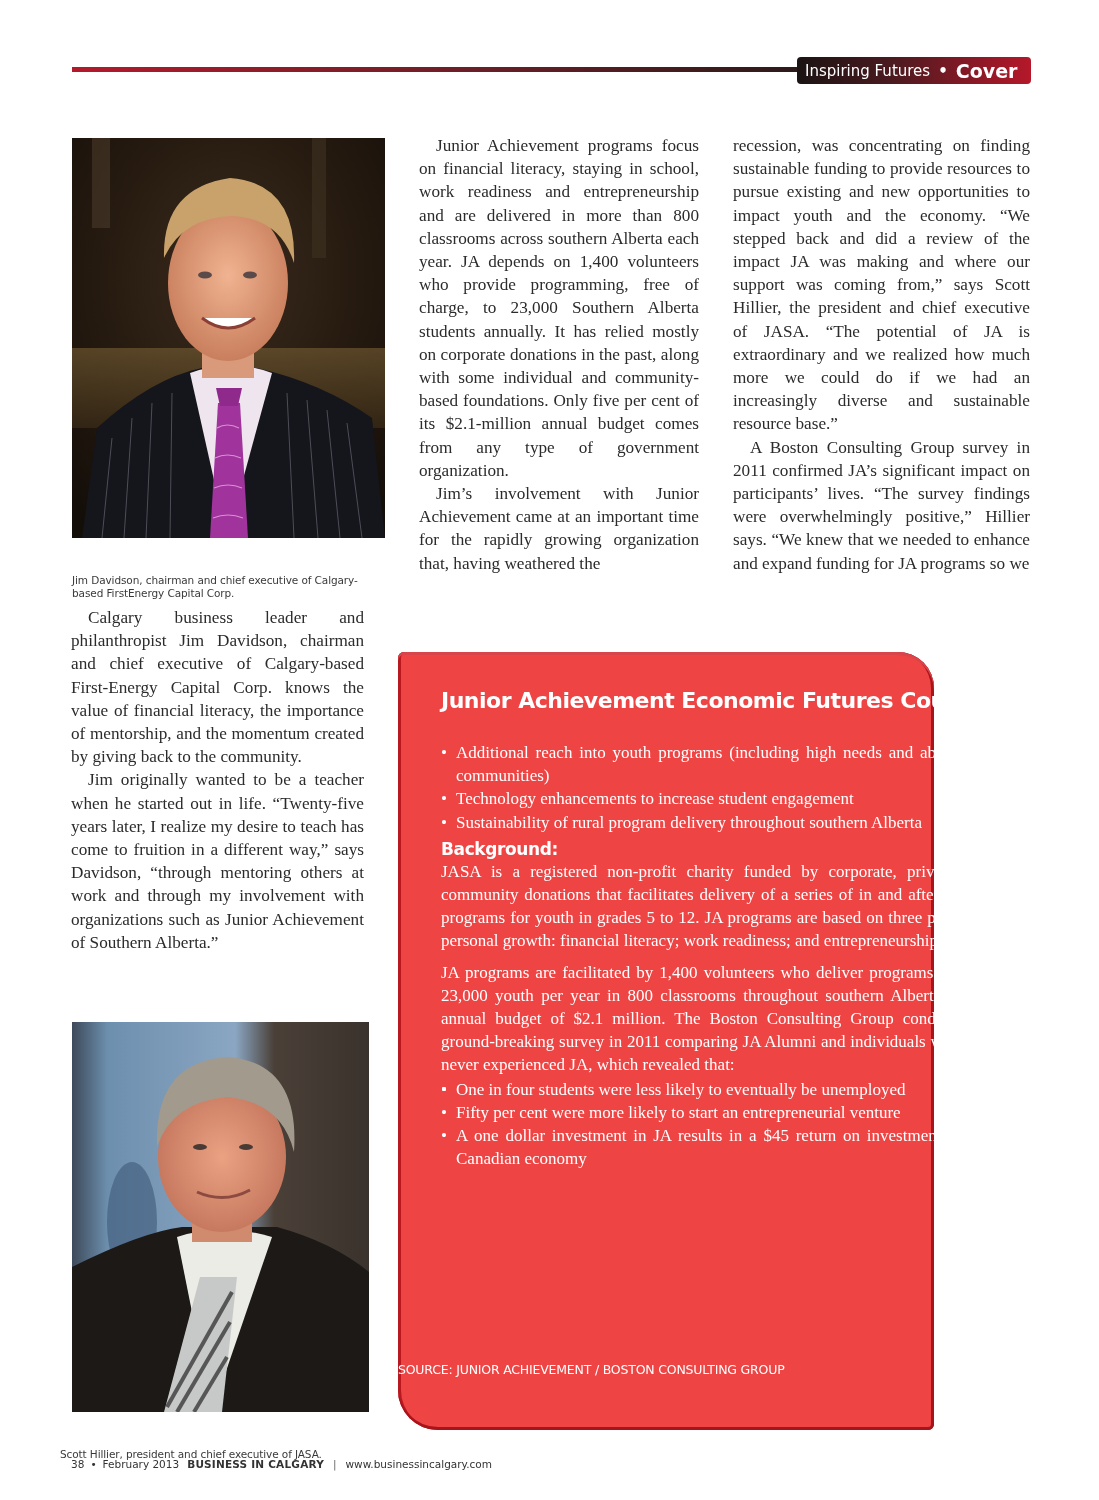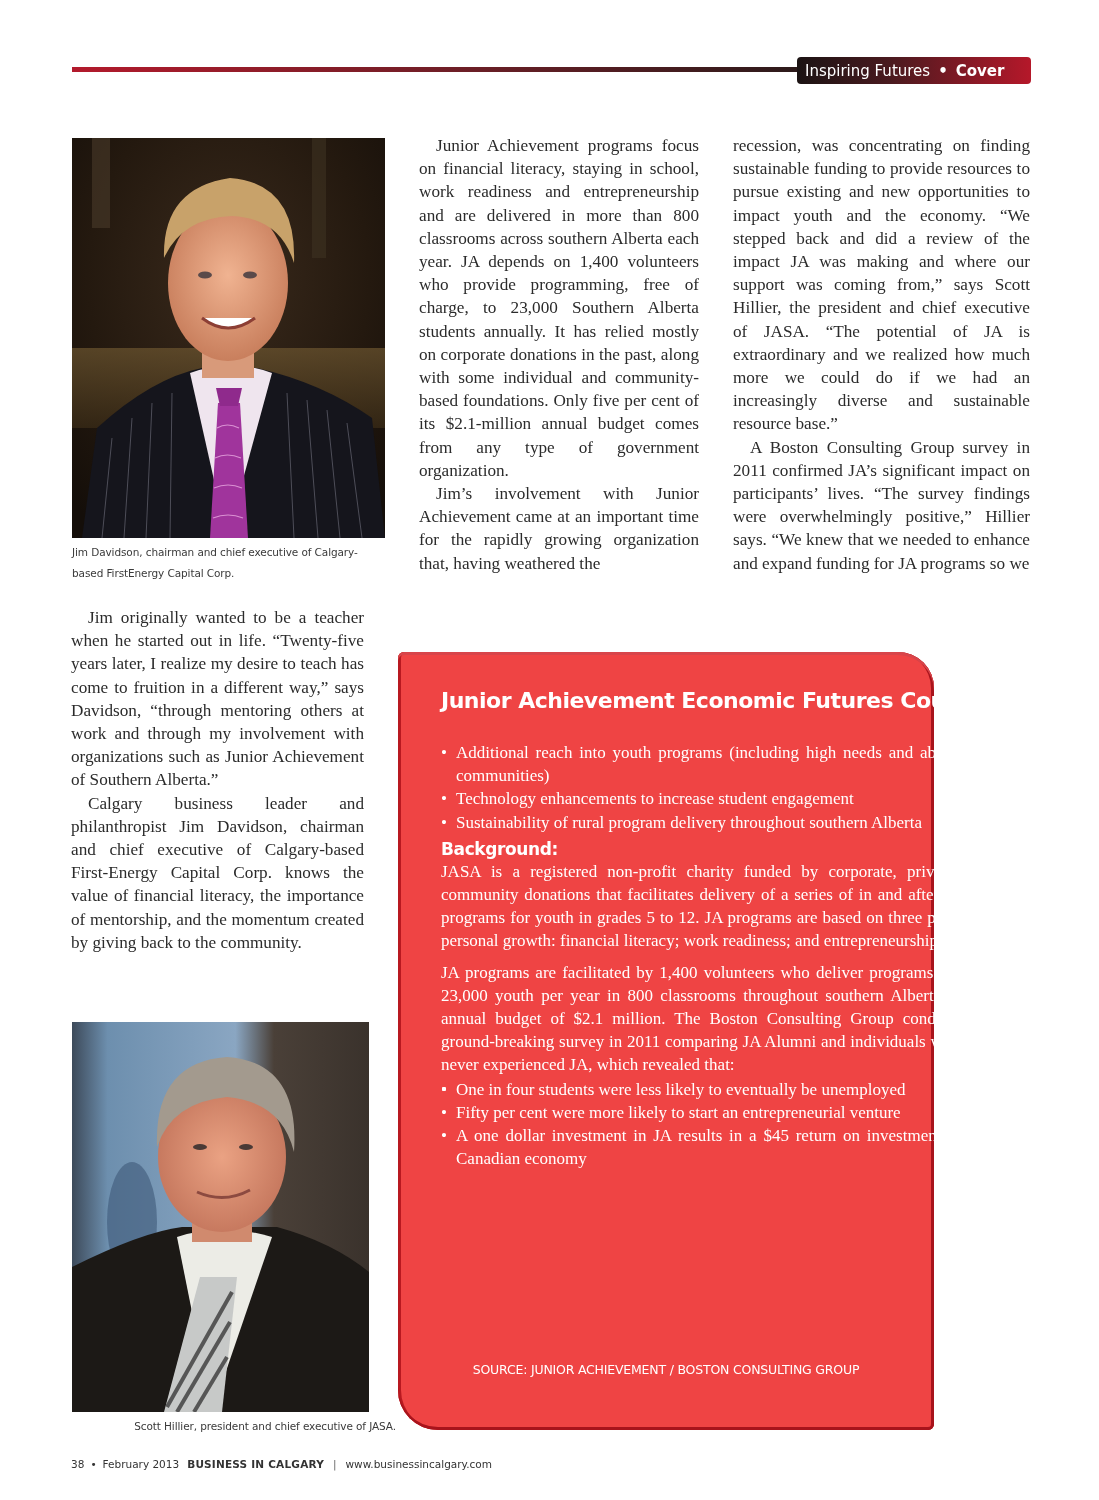--- a/index.html
+++ b/index.html
@@ -12,34 +12,34 @@
     background: linear-gradient(to right, #b31a2c 0%, #6a1f26 55%, #2a1a1a 100%);
   }
   .section-tab {
     position: absolute; left: 797px; top: 57px; height: 27px; width: 234px;
     border-radius: 4px;
     background: linear-gradient(to right, #1b1313 0%, #4a1a1f 40%, #b5182a 100%);
     color: #fff; display: flex; align-items: center; padding-left: 8px;
     font-family: "DejaVu Sans", sans-serif; font-size: 15px; white-space: nowrap;
   }
   .section-tab .sep { margin: 0 8px; font-weight: bold; }
-  .section-tab .cover { font-weight: bold; font-size: 15px; }
+  .section-tab .cover { font-weight: bold; font-size: 19px; }
 
   
   .photo { position: absolute; overflow: hidden; }
   .photo svg { display: block; width: 100%; height: 100%; }
   .photo-1 { left: 72px; top: 138px; width: 313px; height: 400px; }
   .photo-2 { left: 72px; top: 1022px; width: 297px; height: 390px; }
 
   .caption {
     position: absolute; font-family: "DejaVu Sans", sans-serif; font-size: 10.5px;
-    line-height: 21px; color: #3a3a3a; letter-spacing: -0.1px;
+    line-height: 13px; color: #3a3a3a; letter-spacing: -0.1px; margin-top: 32px;
   }
   .caption-1 { left: 72px; top: 542px; width: 310px; }
-  .caption-2 { left: 76px; top: 1416px; width: 320px; text-align: right; }
+  .caption-2 { left: 60px; top: 1416px; width: 320px; }
 
   
   .col { position: absolute; font-size: 17.2px; line-height: 23.2px; text-align: justify; color: #2b2b2b; }
   .col p { text-indent: 17px; }
   .col p.noindent { text-indent: 0; }
   .col-left { left: 71px; top: 606px; width: 293px; }
   .col-mid { left: 419px; top: 134px; width: 280px; }
   .col-right { left: 733px; top: 134px; width: 297px; }
 
   
@@ -58,21 +58,21 @@
     position: absolute; left: 43px; top: 88px; width: 548px;
     font-size: 17px; line-height: 23.2px; text-align: justify;
   }
   .sb-lead { font-family: "DejaVu Sans", sans-serif; font-weight: bold; font-size: 17px; letter-spacing: -0.4px; }
   .sb-heading { font-family: "DejaVu Sans", sans-serif; font-weight: bold; font-size: 17px; letter-spacing: -0.4px; margin-top: 4px; line-height: 22px; }
   .sb-list { list-style: none; margin: 1px 0 2px 0; }
   .sb-list li { position: relative; padding-left: 15px; }
   .sb-list li .bullet { position: absolute; left: 0; top: 0; }
   .sb-para { margin-bottom: 8px; }
   .sb-source {
-    position: absolute; left: 0; right: 0; top: 710px; text-align: center;
+    position: absolute; left: 0; right: 0; top: 710px; 
     font-family: "DejaVu Sans", sans-serif; font-size: 12.5px; letter-spacing: -0.2px;
   }
 
   
   .footer {
     position: absolute; left: 71px; top: 1458px; font-family: "DejaVu Sans", sans-serif;
     font-size: 10.5px; color: #333; white-space: nowrap; display: flex; align-items: center;
   }
   .footer .dot { margin: 0 6px; }
   .footer .pub { font-weight: bold; margin-left: 8px; letter-spacing: 0.2px; }
@@ -181,22 +181,22 @@
 
     <path d="M85 125 Q82 40 155 35 Q228 40 222 130 Q210 80 155 75 Q100 80 85 125 Z" fill="#a39a8e"></path>
     <ellipse cx="128" cy="125" rx="7" ry="3" fill="#4a3a36"></ellipse>
     <ellipse cx="174" cy="125" rx="7" ry="3" fill="#4a3a36"></ellipse>
     <path d="M125 170 Q152 182 178 168" stroke="#8c4a40" stroke-width="3" fill="none"></path>
   </svg>
 </div>
 <div class="caption caption-2">Scott Hillier, president and chief executive of JASA.</div>
 
 <div class="col col-left">
+  <p>Calgary business leader and philanthropist Jim Davidson, chairman and chief executive of Calgary-based First-Energy Capital Corp. knows the value of financial literacy, the importance of mentorship, and the momentum created by giving back to the community.</p>
   <p>Jim originally wanted to be a teacher when he started out in life. “Twenty-five years later, I realize my desire to teach has come to fruition in a different way,” says Davidson, “through mentoring others at work and through my involvement with organizations such as Junior Achievement of Southern Alberta.”</p>
-  <p>Calgary business leader and philanthropist Jim Davidson, chairman and chief executive of Calgary-based First-Energy Capital Corp. knows the value of financial literacy, the importance of mentorship, and the momentum created by giving back to the community.</p>
 </div>
 <div class="col col-mid">
   <p>Junior Achievement programs focus on financial literacy, staying in school, work readiness and entrepreneurship and are delivered in more than 800 classrooms across southern Alberta each year. JA depends on 1,400 volunteers who provide programming, free of charge, to 23,000 Southern Alberta students annually. It has relied mostly on corporate donations in the past, along with some individual and community-based foundations. Only five per cent of its $2.1-million annual budget comes from any type of government organization.</p>
   <p>Jim’s involvement with Junior Achievement came at an important time for the rapidly growing organization that, having weathered the</p>
 </div>
 <div class="col col-right">
   <p class="noindent">recession, was concentrating on finding sustainable funding to provide resources to pursue existing and new opportunities to impact youth and the economy.  “We stepped back and did a review of the impact JA was making and where our support was coming from,” says Scott Hillier, the president and chief executive of JASA. “The potential of JA is extraordinary and we realized how much more we could do if we had an increasingly diverse and sustainable resource base.”</p>
   <p>A Boston Consulting Group survey in 2011 confirmed JA’s significant impact on participants’ lives. “The survey findings were overwhelmingly positive,” Hillier says. “We knew that we needed to enhance and expand funding for JA programs so we</p>
 </div>
 

